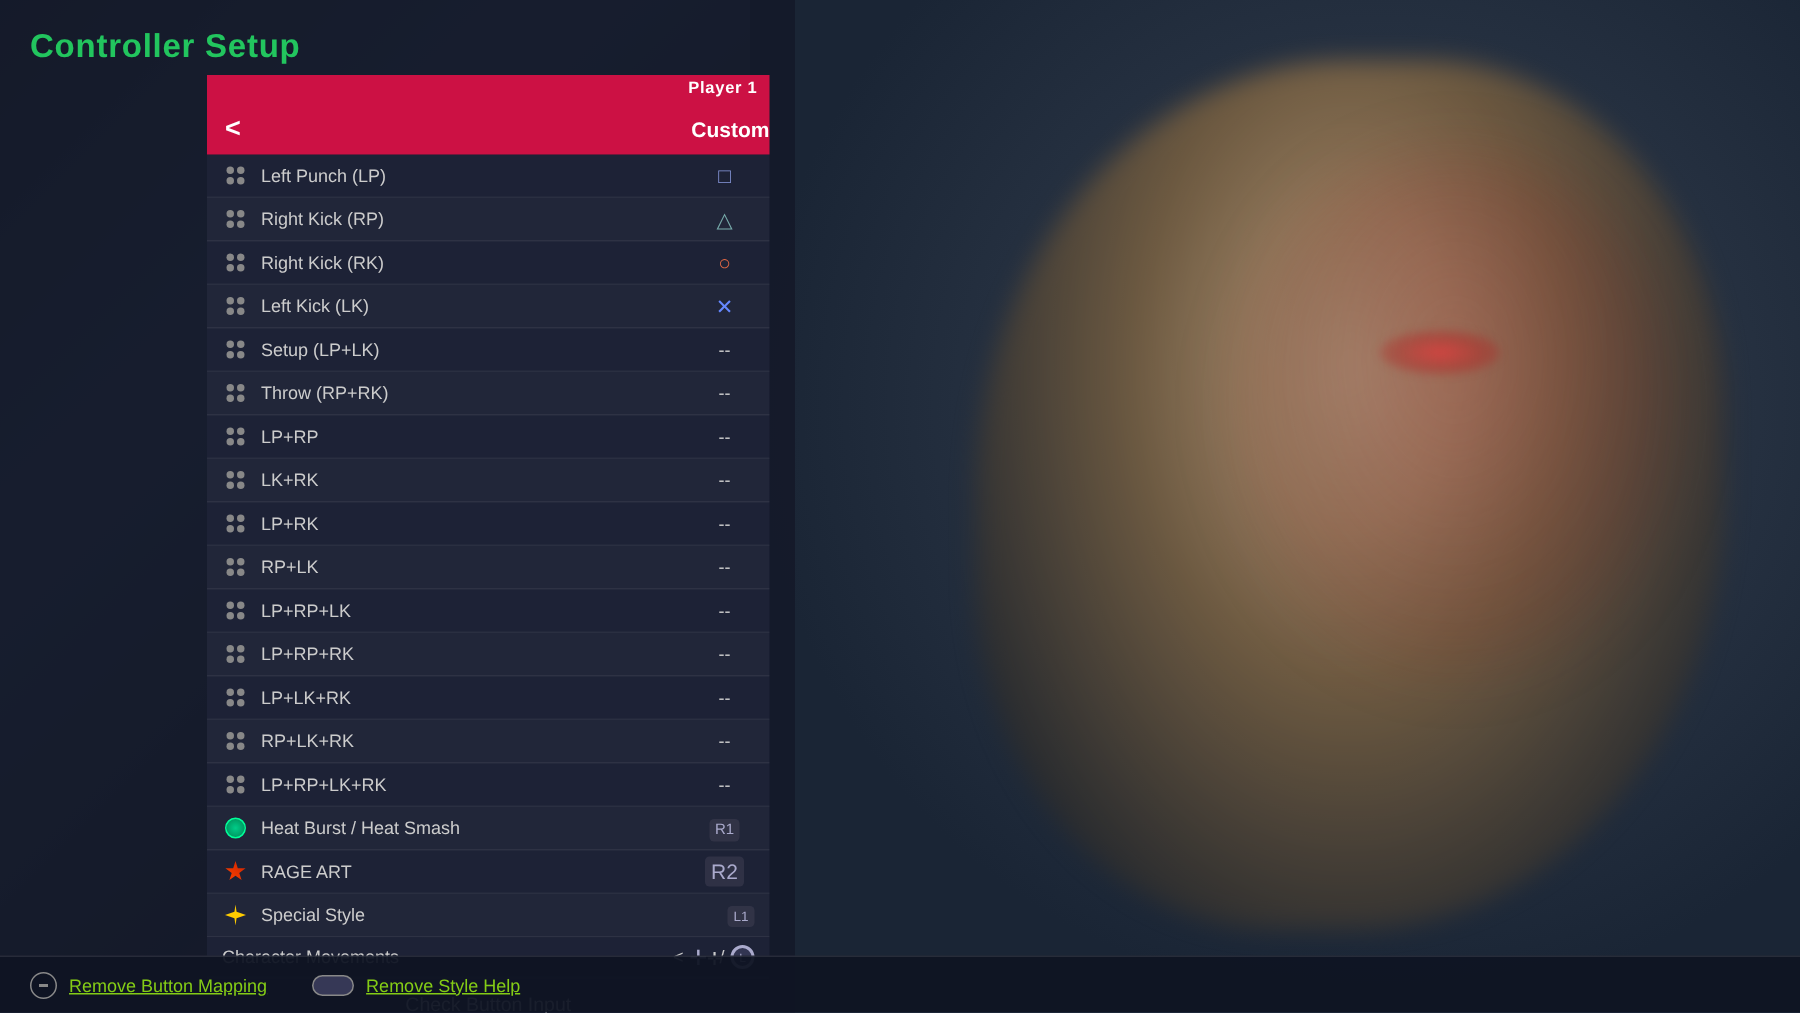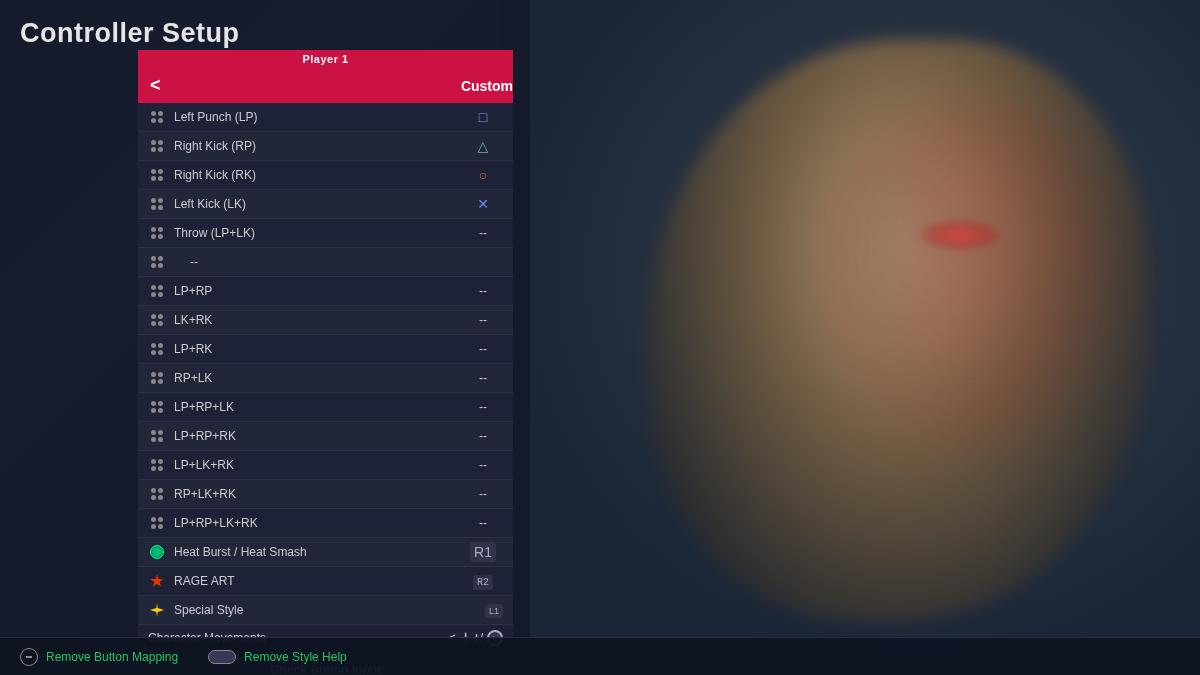--- a/index.html
+++ b/index.html
@@ -80,22 +80,22 @@
       height: 675px;
       background: rgba(20, 25, 40, 0.85);
       z-index: 10;
     }
 
     
     .page-title {
       position: absolute;
       top: 18px;
       left: 20px;
-      color: #e5e5e5;
-      font-size: 27px;
+      color: #22c55e;
+      font-size: 22px;
       font-weight: bold;
       z-index: 20;
       letter-spacing: 0.5px;
       text-align: center;
     }
 
     
     .controller-panel {
       position: absolute;
       top: 50px;
@@ -103,21 +103,21 @@
       width: 375px;
       z-index: 20;
     }
 
     
     .player-badge {
       background: #cc1144;
       color: white;
       font-size: 11px;
       font-weight: bold;
-      text-align: center;
+      text-align: right;
       padding: 3px 8px;
       letter-spacing: 0.5px;
     }
 
     
     .mapping-list {
       background: rgba(30, 35, 55, 0.95);
     }
 
     .mapping-row {
@@ -171,40 +171,39 @@
     }
 
     .row-binding {
       color: #cccccc;
       font-size: 12px;
       min-width: 40px;
       text-align: center;
     }
 
     .btn-r1 {
+      background: rgba(60, 60, 80, 0.6);
+      border-color: #aaaacc;
+      color: #aaaacc;
+      border-radius: 3px;
+      font-size: 10px;
+      padding: 2px 4px;
+      width: auto;
+      height: auto;
+    }
+
+    .btn-r2 {
       background: rgba(60, 60, 80, 0.6);
       border-color: #aaaacc;
       color: #aaaacc;
       border-radius: 3px;
       font-size: 14px;
       padding: 2px 4px;
       width: auto;
       height: auto;
-    }
-
-    .btn-r2 {
-      background: rgba(60, 60, 80, 0.6);
-      border-color: #aaaacc;
-      color: #aaaacc;
-      border-radius: 3px;
-      font-size: 10px;
-      padding: 2px 4px;
-      width: auto;
-      height: auto;
-      font-family: Liberation Mono, monospace;
     }
 
     .btn-l1 {
       background: rgba(60, 60, 80, 0.6);
       border-color: #aaaacc;
       color: #aaaacc;
       border-radius: 3px;
       font-size: 9px;
       padding: 2px 4px;
       width: auto;
@@ -323,22 +322,23 @@
 
     .help-icon-special {
       width: 28px;
       height: 14px;
       background: rgba(80,80,120,0.6);
       border: 1.5px solid #888;
       border-radius: 10px;
     }
 
     .help-text {
-      color: #22c55e;
+      color: #84cc16;
       font-size: 12px;
+      text-decoration: underline;
     }
 
     
     .custom-header-wrapper {
       position: relative;
       background: #cc1144;
       display: flex;
       align-items: center;
       padding: 7px 12px;
     }
@@ -482,32 +482,33 @@
   </div>
       <div class="mapping-row">
     <div class="row-icon">
       <div class="move-dots">
             <span></span>
             <span></span>
             <span></span>
             <span></span>
           </div>
     </div>
-    <span class="row-label">Throw (LP+LK)</span>
-    <span class="row-binding"><span class="row-binding">--</span></span>
-  </div>
-      <div class="mapping-row">
-    <div class="row-icon">
-      <div class="move-dots">
-            <span></span>
-            <span></span>
-            <span></span>
-            <span></span>
-          </div>
-    </div>
+    <span class="row-label">Setup (LP+LK)</span>
+    <span class="row-binding"><span class="row-binding">--</span></span>
+  </div>
+      <div class="mapping-row">
+    <div class="row-icon">
+      <div class="move-dots">
+            <span></span>
+            <span></span>
+            <span></span>
+            <span></span>
+          </div>
+    </div>
+    <span class="row-label">Throw (RP+RK)</span>
     <span class="row-binding"><span class="row-binding">--</span></span>
   </div>
       <div class="mapping-row">
     <div class="row-icon">
       <div class="move-dots">
             <span></span>
             <span></span>
             <span></span>
             <span></span>
           </div>

